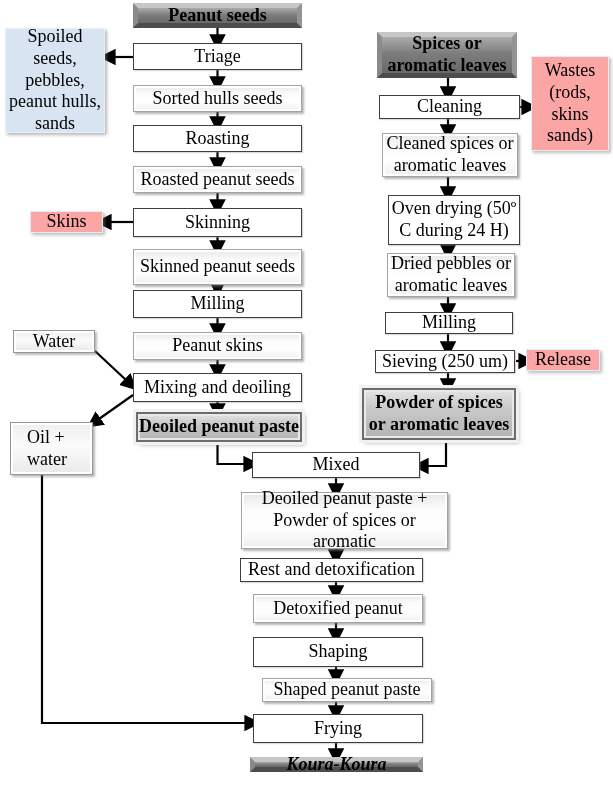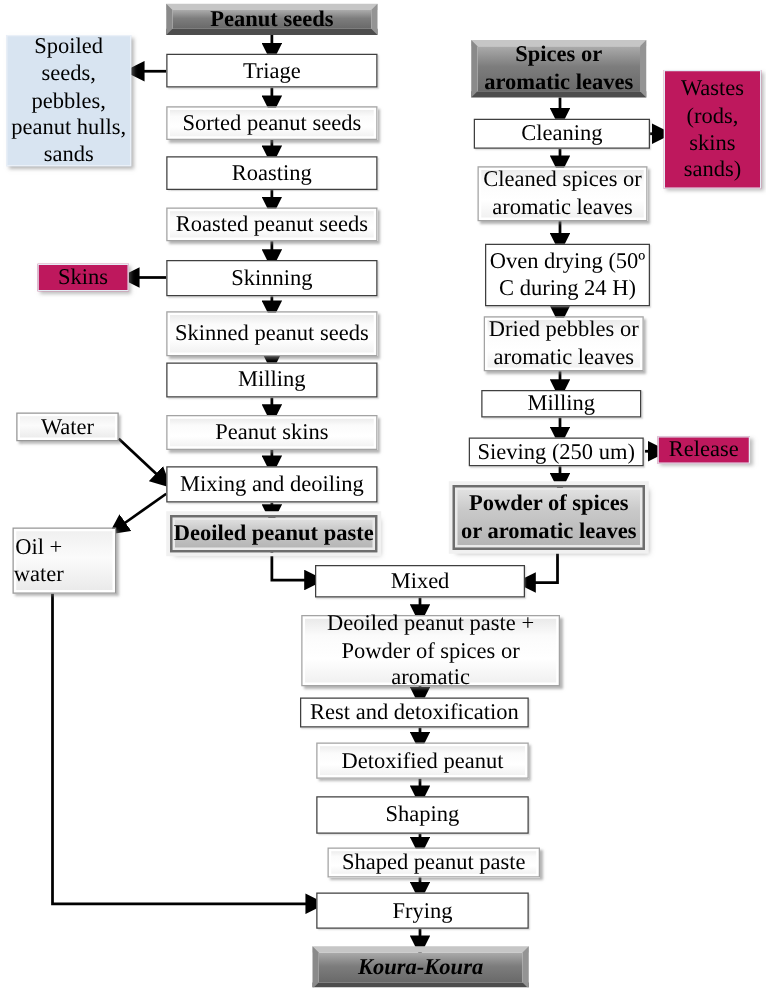--- a/index.html
+++ b/index.html
@@ -29,28 +29,28 @@
   }
   
   .emphasis{
     background:linear-gradient(180deg,#e3e3e3 0%,#c9c9c9 38%,#b3b3b3 100%);
     border:2px solid #6d6d6d;
     box-shadow:inset 0 0 0 2px #e9e9e9,0 0 0 3px #f1f1f1,3px 3px 4px rgba(110,110,110,.55);
     font-weight:bold;
   }
   
   .blue{background:#d8e4f1;border:1px solid #eaf0f8;box-shadow:2px 2px 3px rgba(125,125,125,.55);}
-  .blue2{background:#be185d;border:1px solid #e4ebf4;box-shadow:2px 2px 3px rgba(125,125,125,.5);}
+  .blue2{background:#fca5a5;border:1px solid #e4ebf4;box-shadow:2px 2px 3px rgba(125,125,125,.5);}
   
   .graybox{
     background:linear-gradient(180deg,#efefef 0%,#fbfbfb 45%,#e9e9e9 100%);
     border:1px solid #979797;
     box-shadow:inset 0 0 0 2px #ffffff,2px 2px 2px rgba(120,120,120,.5);
   }
-  .align-left{justify-content:flex-start;text-align:center;}
+  .align-left{justify-content:flex-start;text-align:left;padding-left:16px;}
 </style>
 </head>
 <body>
 
 <div id="stage">
 
   <svg id="arrows" viewBox="0 0 613 790" xmlns="http://www.w3.org/2000/svg">
     <defs>
       <marker id="ah" viewBox="0 0 10 10" refX="1" refY="5" markerWidth="7.5" markerHeight="7.5" orient="auto">
         <path d="M0,0 L10,5 L0,10 z" fill="#000"></path>
@@ -95,21 +95,21 @@
       <path d="M336,667 V671" marker-end="url(#ah)"></path>
       <path d="M336,702 V707" marker-end="url(#ah)"></path>
       <path d="M336,743 V750" marker-end="url(#ah)"></path>
 
       <path d="M42,475 V723 H246" marker-end="url(#ah)"></path>
     </g>
   </svg>
 
   <div class="node header3d" style="left:133px;top:3px;width:169px;height:25px">Peanut seeds</div>
   <div class="node process" style="left:133px;top:43px;width:169px;height:27px">Triage</div>
-  <div class="node result" style="left:133px;top:85px;width:169px;height:27px">Sorted peanut seeds</div>
+  <div class="node result" style="left:133px;top:85px;width:169px;height:27px">Sorted hulls seeds</div>
   <div class="node process" style="left:133px;top:125px;width:169px;height:27px">Roasting</div>
   <div class="node result" style="left:133px;top:166px;width:169px;height:27px">Roasted peanut seeds</div>
   <div class="node process" style="left:133px;top:208px;width:169px;height:29px">Skinning</div>
   <div class="node result" style="left:133px;top:249px;width:169px;height:36px">Skinned peanut seeds</div>
   <div class="node process" style="left:133px;top:290px;width:169px;height:28px">Milling</div>
   <div class="node result" style="left:133px;top:332px;width:169px;height:28px">Peanut skins</div>
   <div class="node process" style="left:133px;top:373px;width:169px;height:29px">Mixing and deoiling</div>
   <div class="node emphasis" style="left:136px;top:412px;width:166px;height:30px">Deoiled peanut paste</div>
 
   <div class="node blue" style="left:5px;top:28px;width:100px;height:105px">Spoiled
@@ -143,15 +143,15 @@
   <div class="node blue2" style="left:526px;top:349px;width:74px;height:22px">Release</div>
 
   <div class="node process" style="left:252px;top:452px;width:168px;height:26px">Mixed</div>
   <div class="node result" style="left:241px;top:492px;width:207px;height:57px">Deoiled peanut paste +
 Powder of spices or aromatic</div>
   <div class="node process" style="left:240px;top:558px;width:183px;height:24px">Rest and detoxification</div>
   <div class="node result" style="left:253px;top:594px;width:170px;height:29px">Detoxified peanut</div>
   <div class="node process" style="left:253px;top:637px;width:170px;height:30px">Shaping</div>
   <div class="node result" style="left:262px;top:678px;width:170px;height:24px">Shaped peanut paste</div>
   <div class="node process" style="left:253px;top:714px;width:170px;height:29px">Frying</div>
-  <div class="node header3d italic" style="left:250px;top:757px;width:173px;height:34px">Koura-Koura</div>
+  <div class="node header3d italic" style="left:250px;top:757px;width:173px;height:15px">Koura-Koura</div>
 
 </div>
 
 </body></html>

